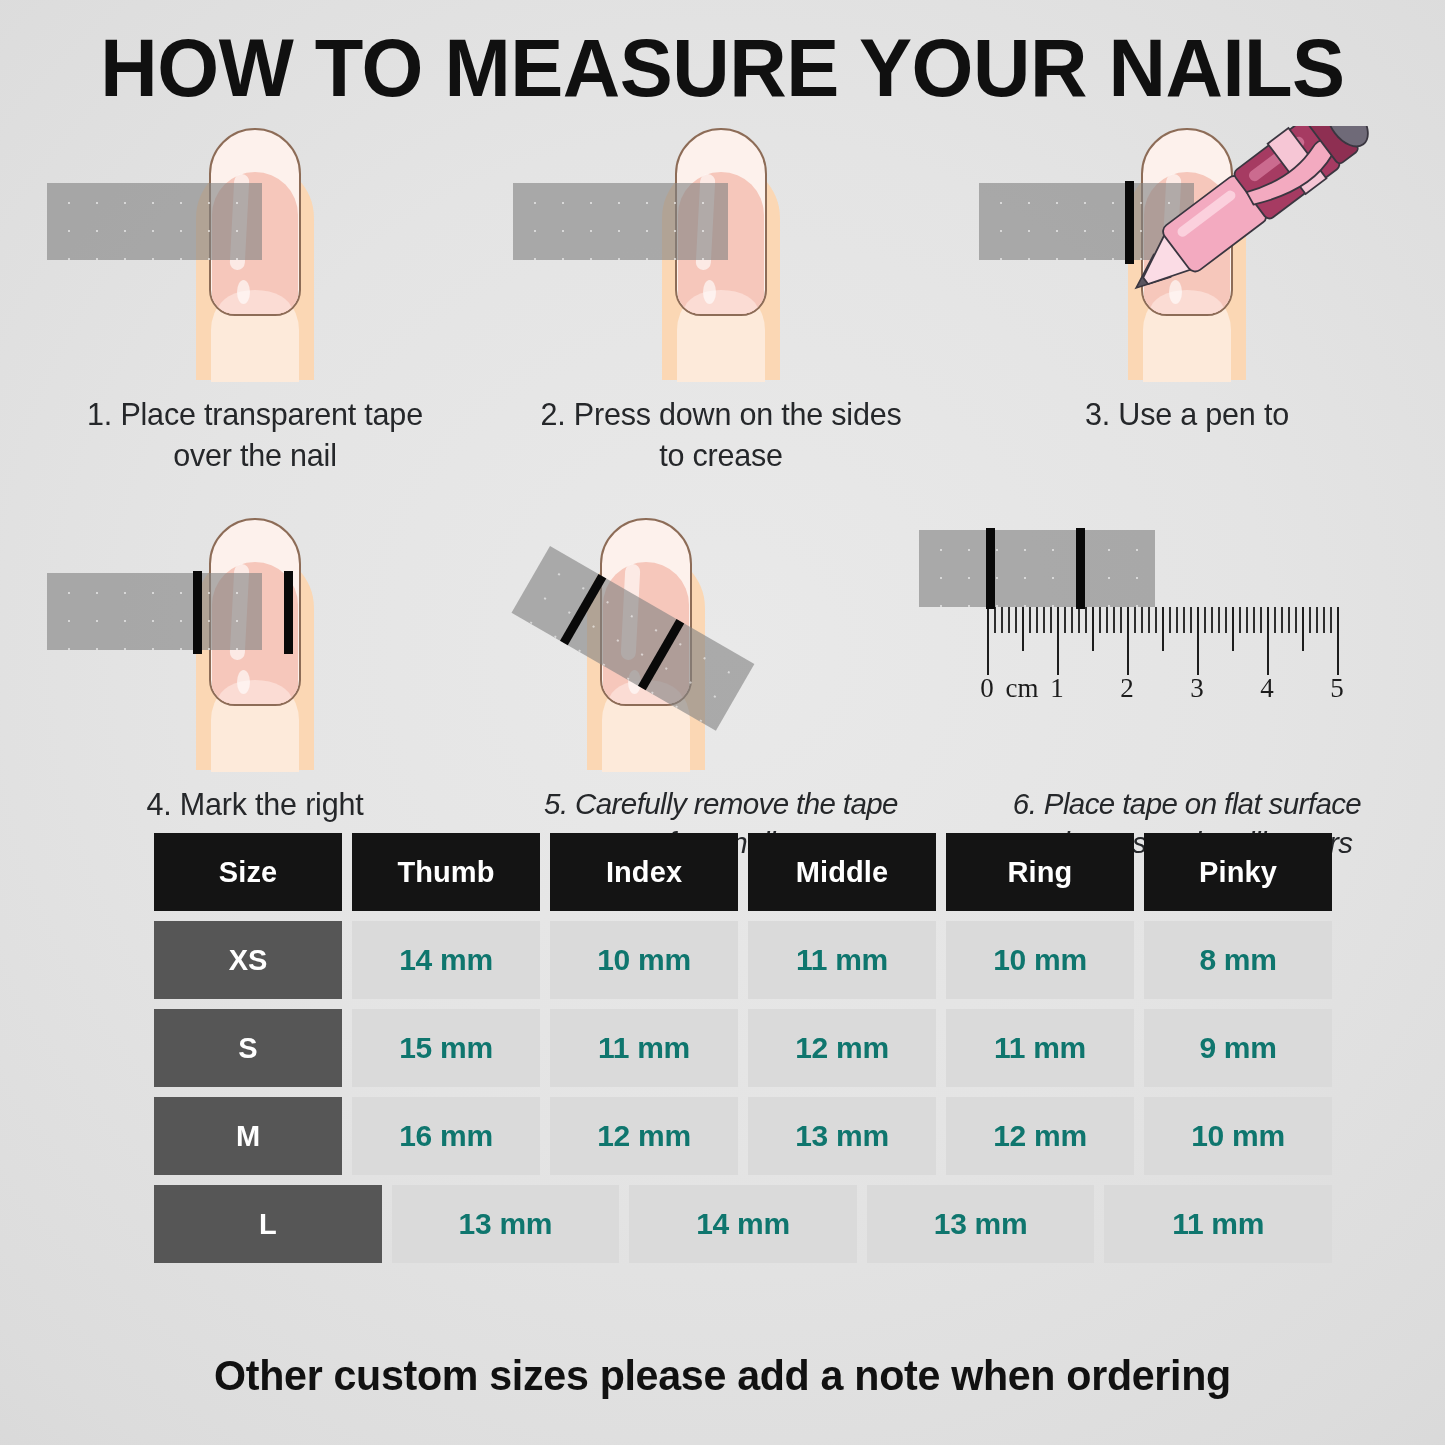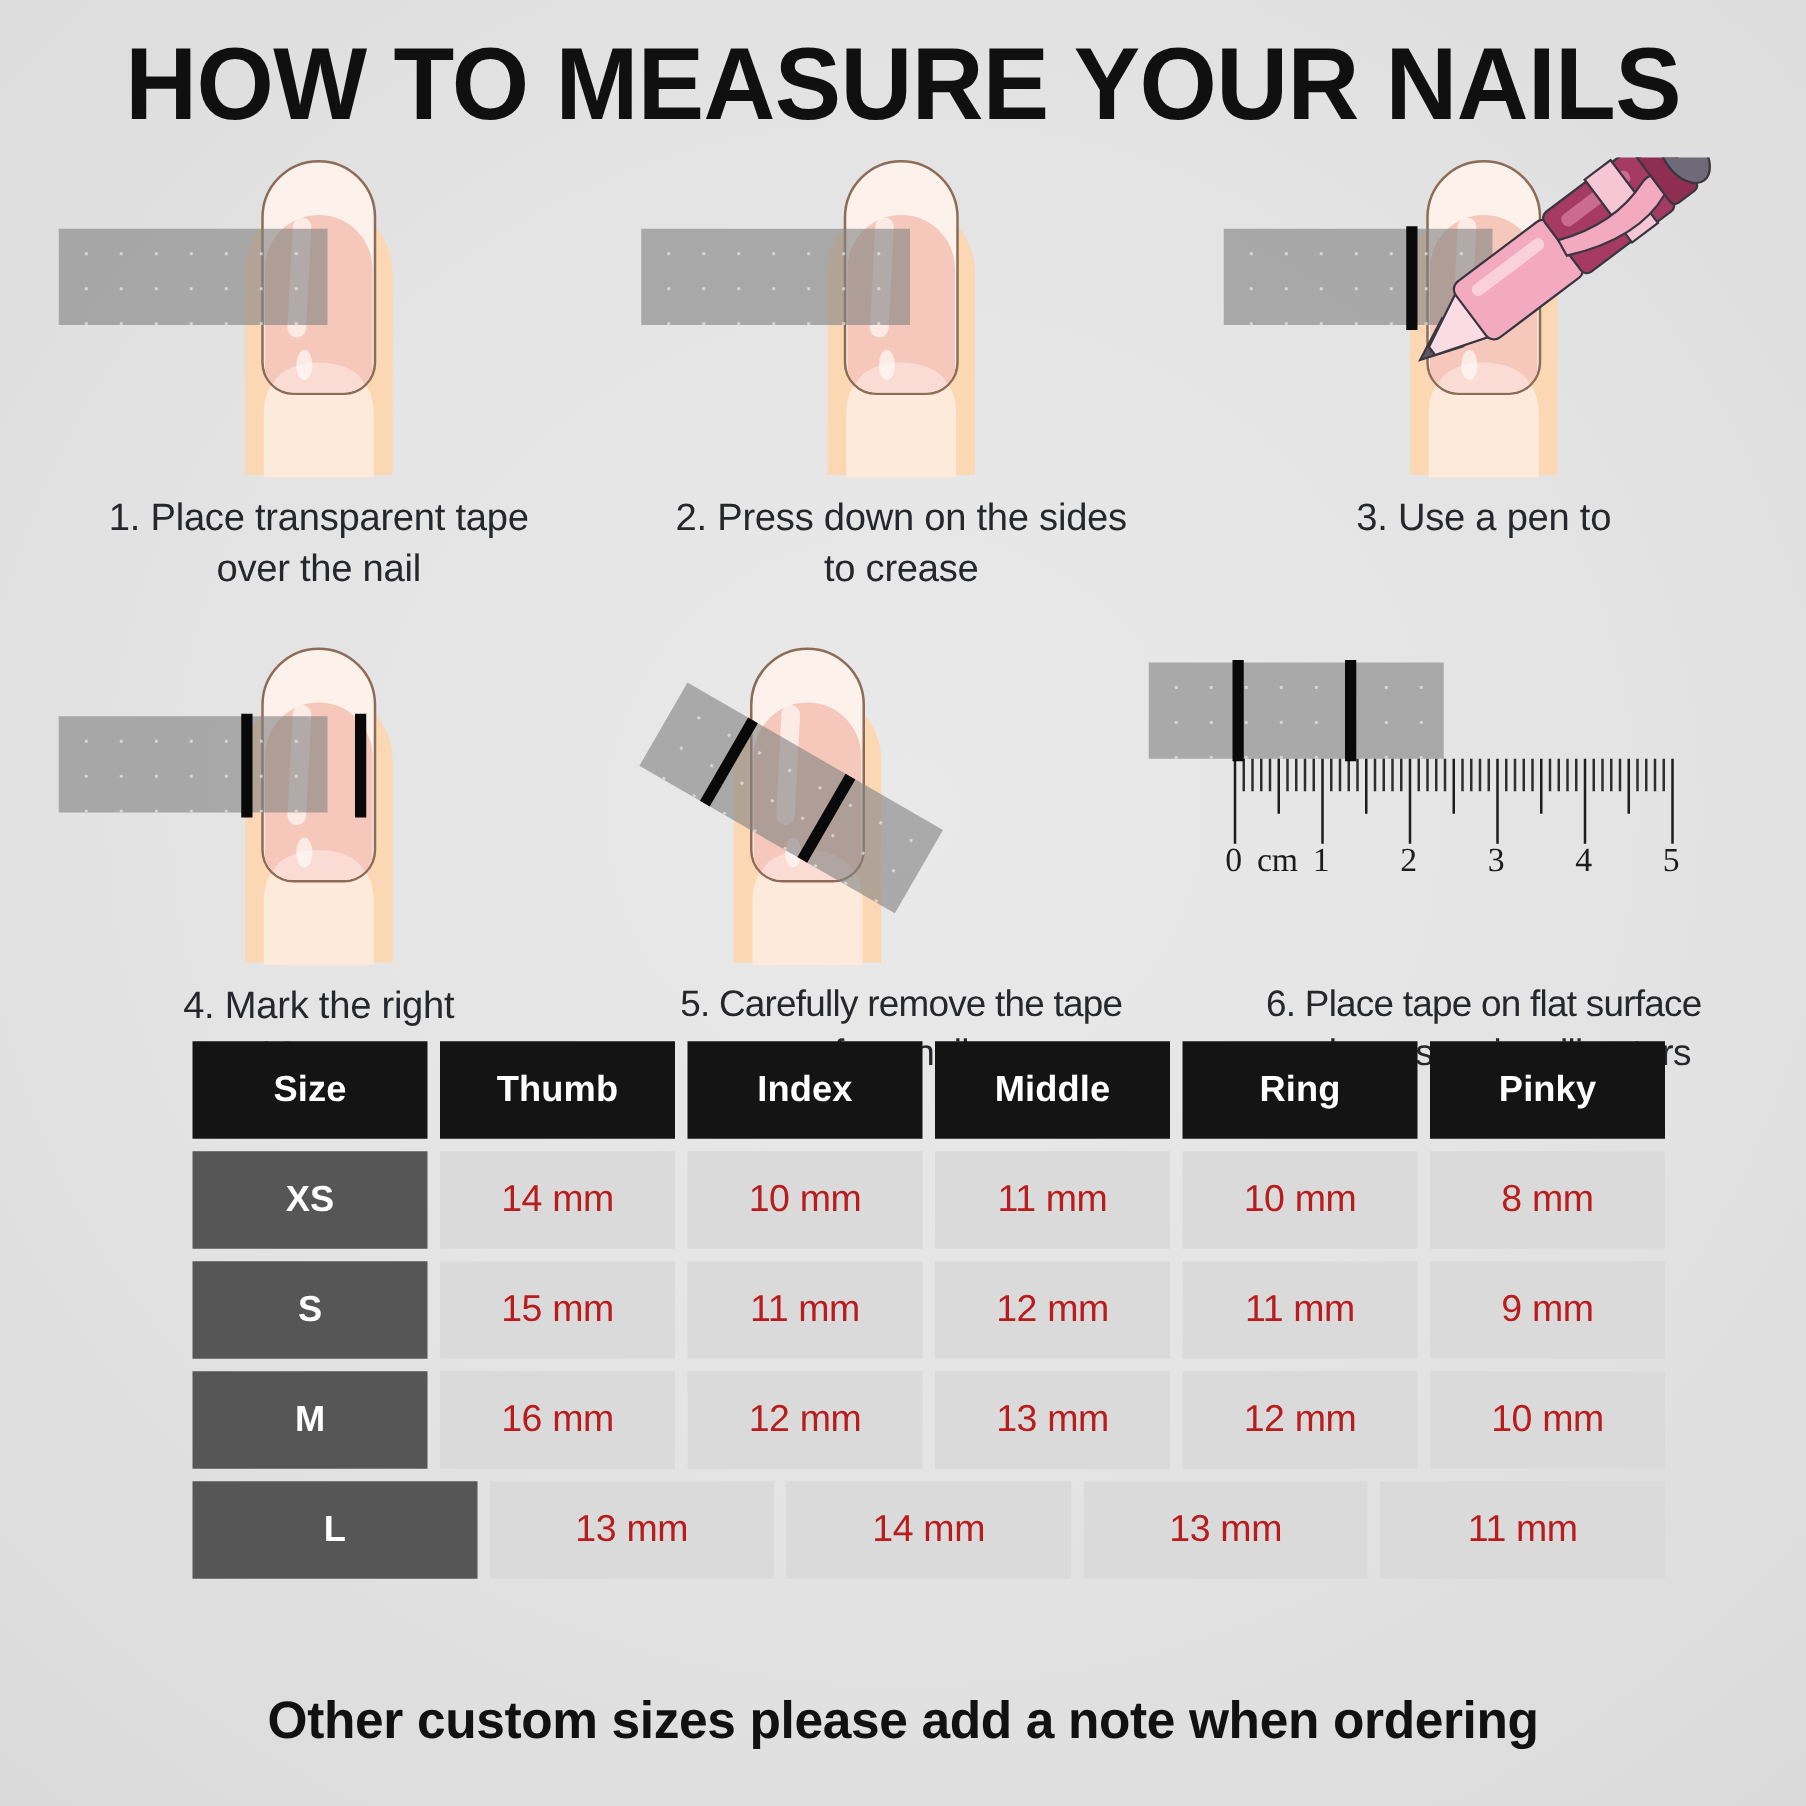--- a/index.html
+++ b/index.html
@@ -51,21 +51,21 @@
   .caption {
     margin-top: 14px;
     text-align: center;
     font-size: 30.5px;
     line-height: 1.33;
     color: #25272a;
     font-weight: 400;
     letter-spacing: -0.2px;
     padding: 0 10px;
   }
-  .caption.tight { font-size: 29.5px; letter-spacing: -0.6px; }
+  .caption.tight { font-size: 29.5px; letter-spacing: -0.6px; font-style: italic; }
 
   
   .finger {
     position: absolute;
     left: 50%;
     transform: translateX(-50%);
   }
   .finger .skin {
     position: absolute;
     left: 50%;
@@ -222,22 +222,22 @@
     letter-spacing: 0.1px;
   }
   .cell.size {
     background: #565656;
     color: #ffffff;
     font-weight: 700;
     font-size: 29px;
   }
   .cell.val {
     background: #dadada;
-    color: #b91c1c;
-    font-weight: 400;
+    color: #0f766e;
+    font-weight: 700;
     font-size: 30px;
     letter-spacing: -0.3px;
   }
 
   .footer {
     position: absolute;
     top: 1352px;
     left: 0;
     width: 1445px;
     text-align: center;

